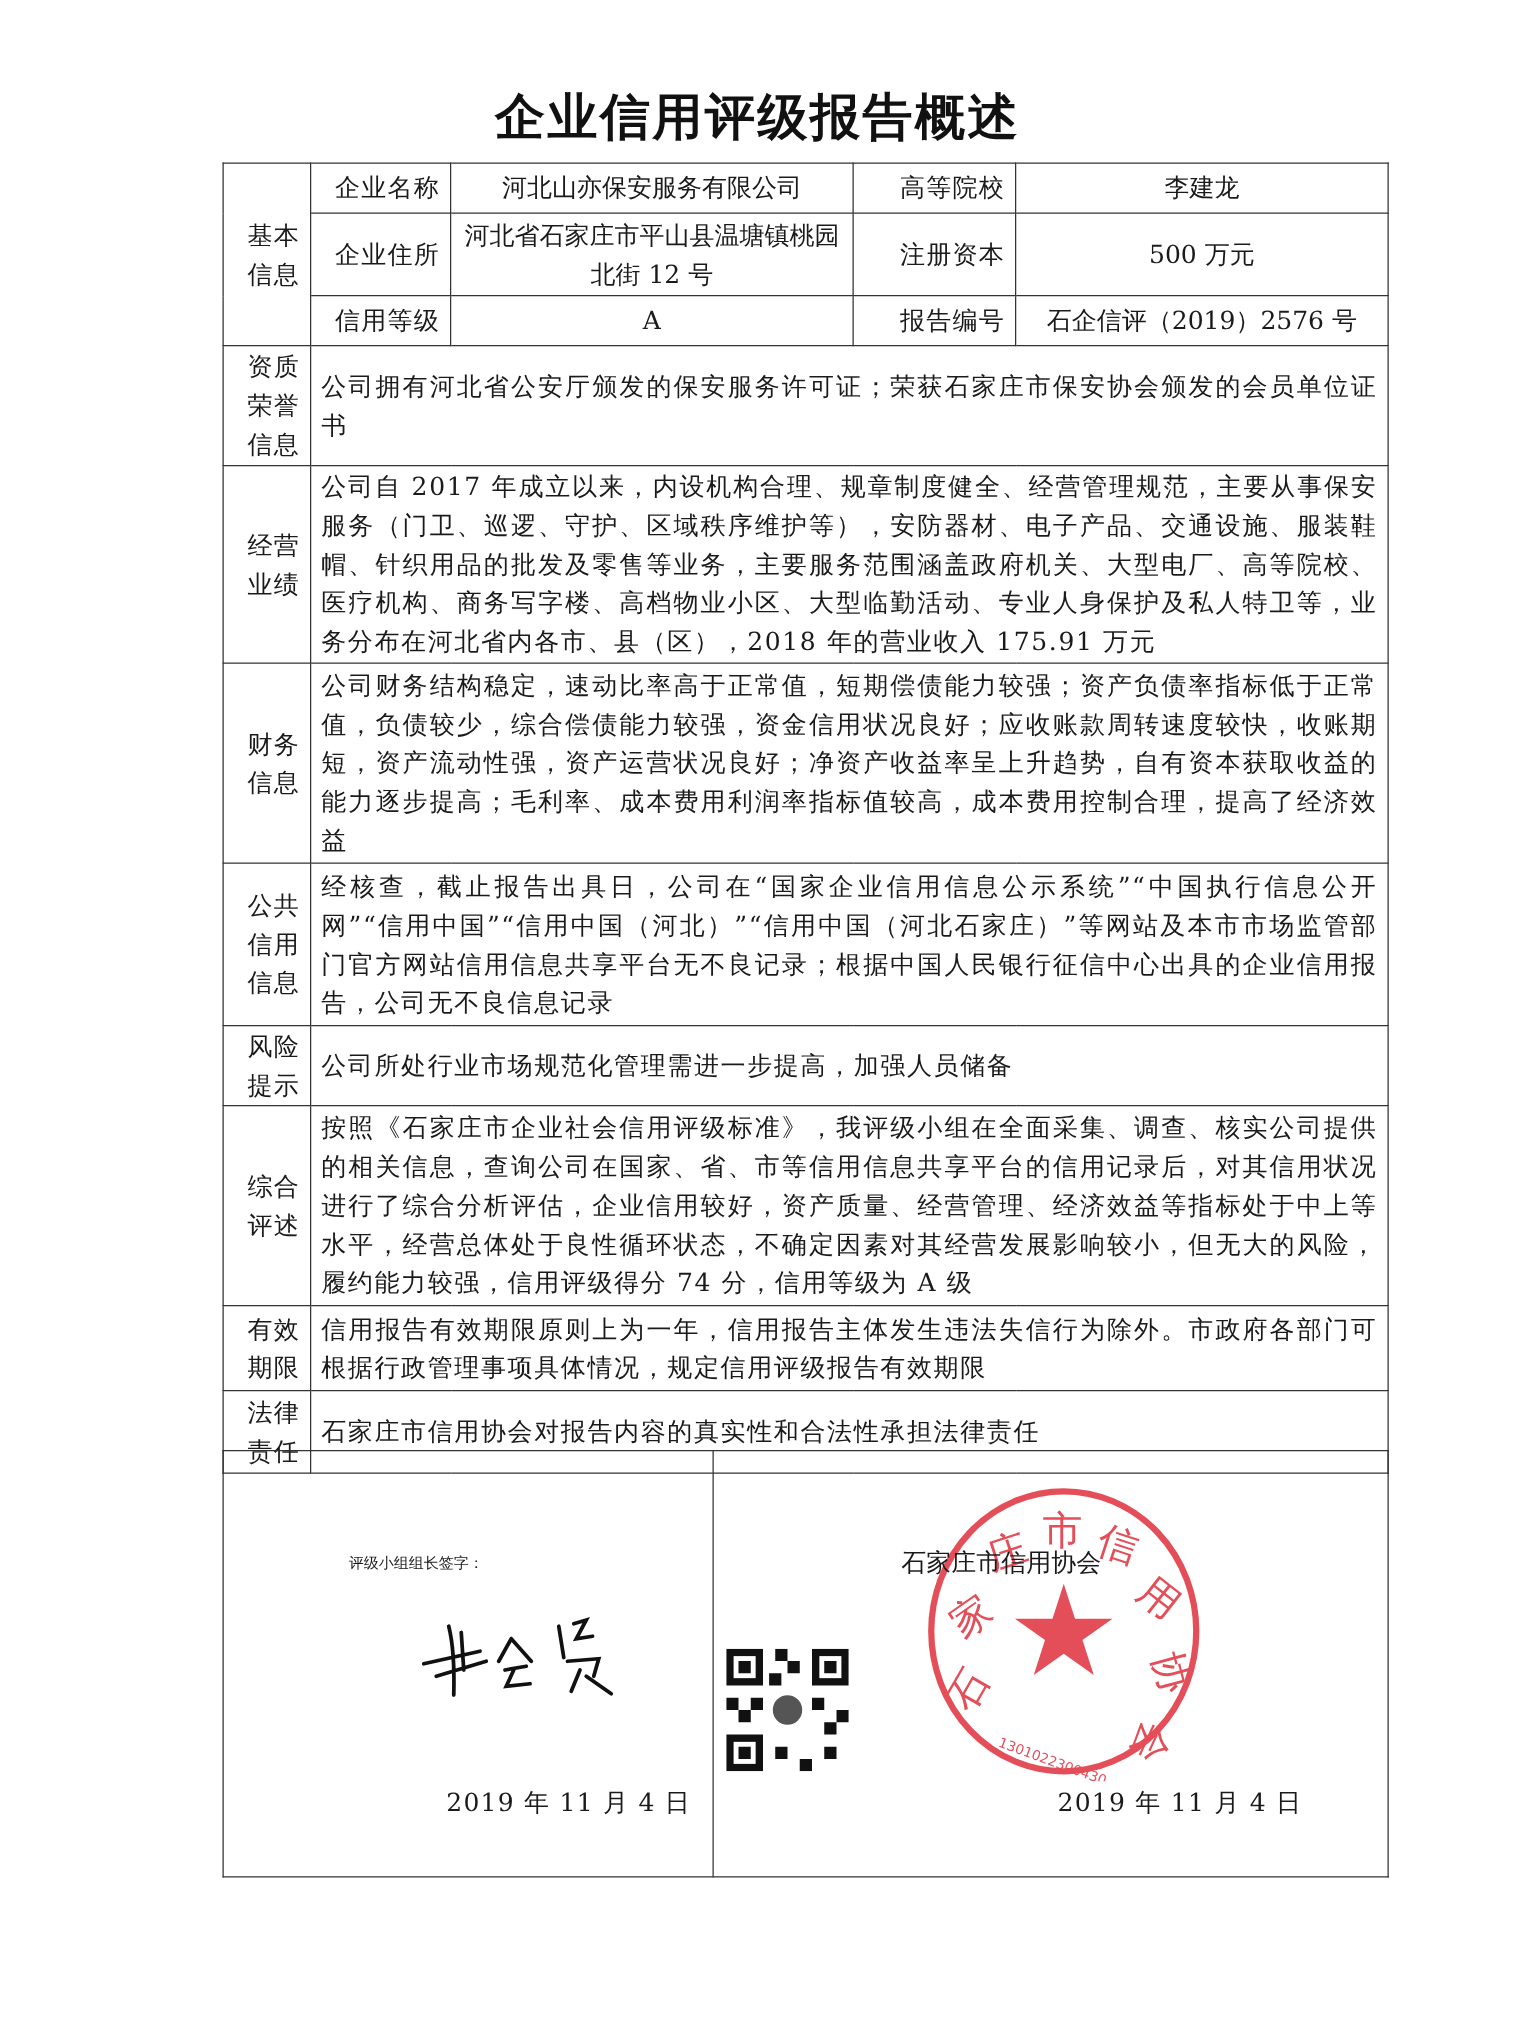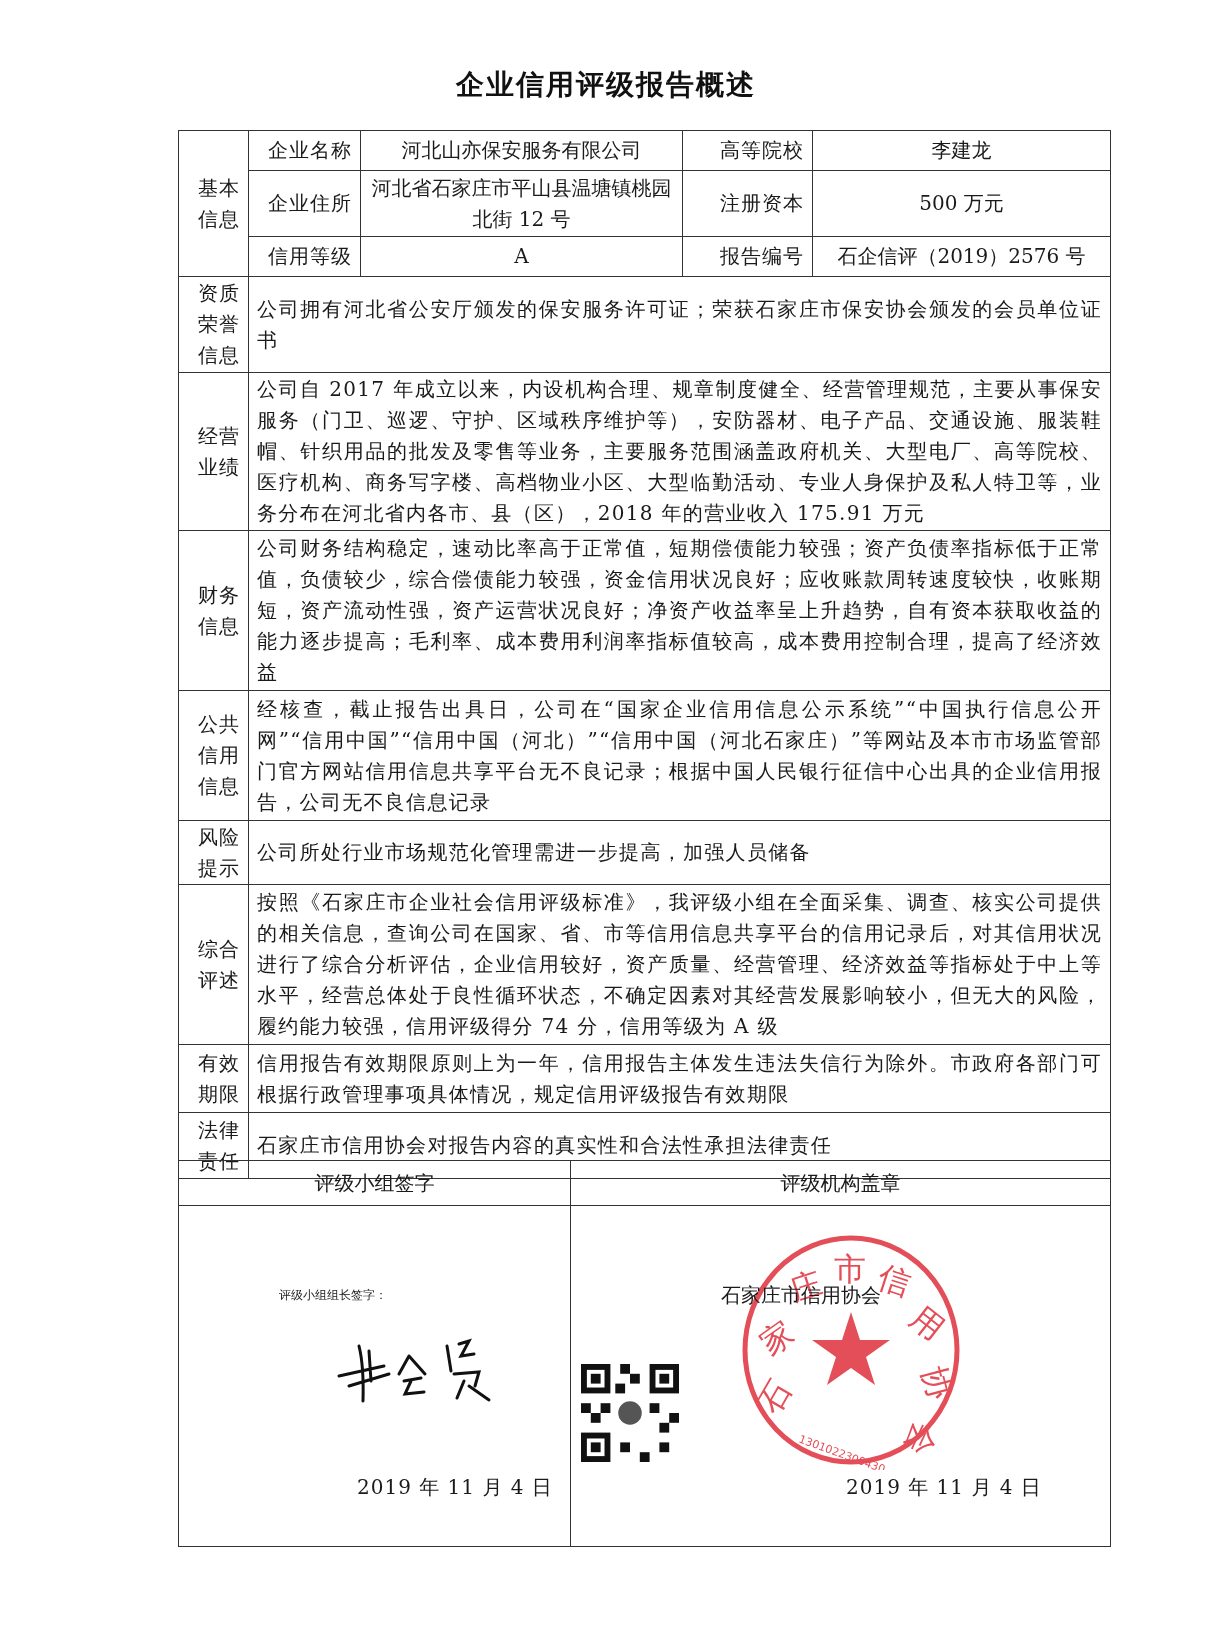--- a/index.html
+++ b/index.html
@@ -4,21 +4,21 @@
 <style>
   html, body { margin: 0; padding: 0; background: #ffffff; }
   body {
     width: 1212px; height: 1625px; position: relative; overflow: hidden;
     font-family: "DejaVu Serif", "Liberation Serif", serif;
     color: #1a1a1a;
   }
   .title {
     position: absolute; left: 0; width: 1212px; top: 66px;
     text-align: center; font-family: "DejaVu Sans", "Liberation Sans", sans-serif;
-    font-weight: bold; font-size: 28px; letter-spacing: 2px; color: #111;
+    font-weight: bold; font-size: 40px; letter-spacing: 2px; color: #111;
   }
   table.main {
     position: absolute; left: 178px; top: 130px; width: 932px;
     border-collapse: collapse; table-layout: fixed;
     font-size: 20px; line-height: 31px;
   }
   table.main td {
     border: 1.6px solid #333; padding: 0 8px; vertical-align: middle;
   }
   td.sec { text-align: right; padding: 0 4px; letter-spacing: 1px; }
@@ -133,24 +133,20 @@
   </tbody>
 </table>
 
 <table class="main" style="top:1160px;">
   <colgroup>
     <col style="width:392px">
     <col style="width:540px">
   </colgroup>
   <tbody>
     <tr>
-      <td class="sig-head">评级小组签字</td>
-      <td class="sig-head">评级机构盖章</td>
-    </tr>
-    <tr>
       <td class="sig-cell">
         <div class="leader-label">评级小组组长签字：</div>
         <svg class="signature" viewBox="0 0 170 80">
           <path d="M10 50 L55 40 M30 20 Q35 40 34 75 M40 25 L42 55 M20 60 L60 48" stroke="#111" stroke-width="3" fill="none" stroke-linecap="round"></path>
           <path d="M80 30 L70 48 M80 30 L96 48 M75 55 L92 52 M82 55 L76 68 L95 66" stroke="#111" stroke-width="3" fill="none" stroke-linecap="round"></path>
           <path d="M118 20 L122 45 M130 18 L140 15 L132 30 L145 28 M125 48 L150 46 L146 60 M135 55 L128 72 M140 60 L160 74" stroke="#111" stroke-width="3" fill="none" stroke-linecap="round"></path>
         </svg>
         <div class="date-left">2019 年 11 月 4 日</div>
       </td>
       <td class="sig-cell">

